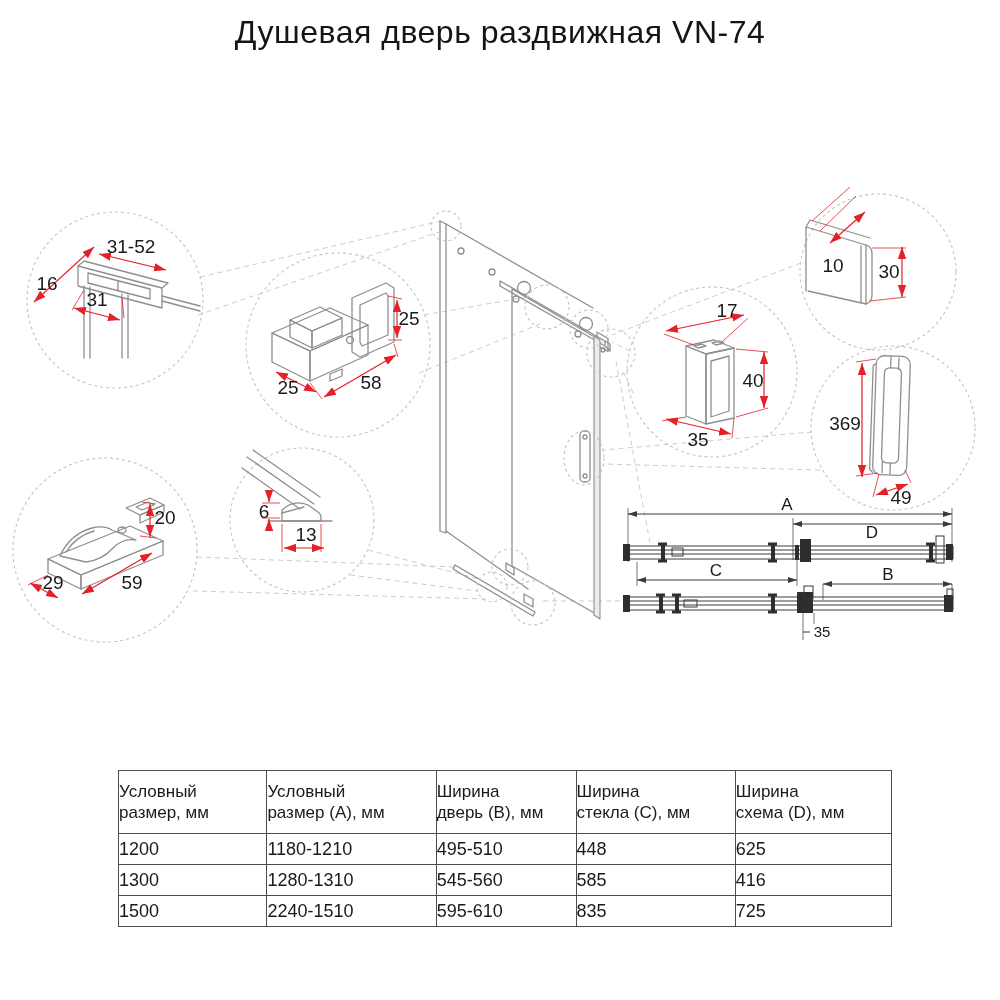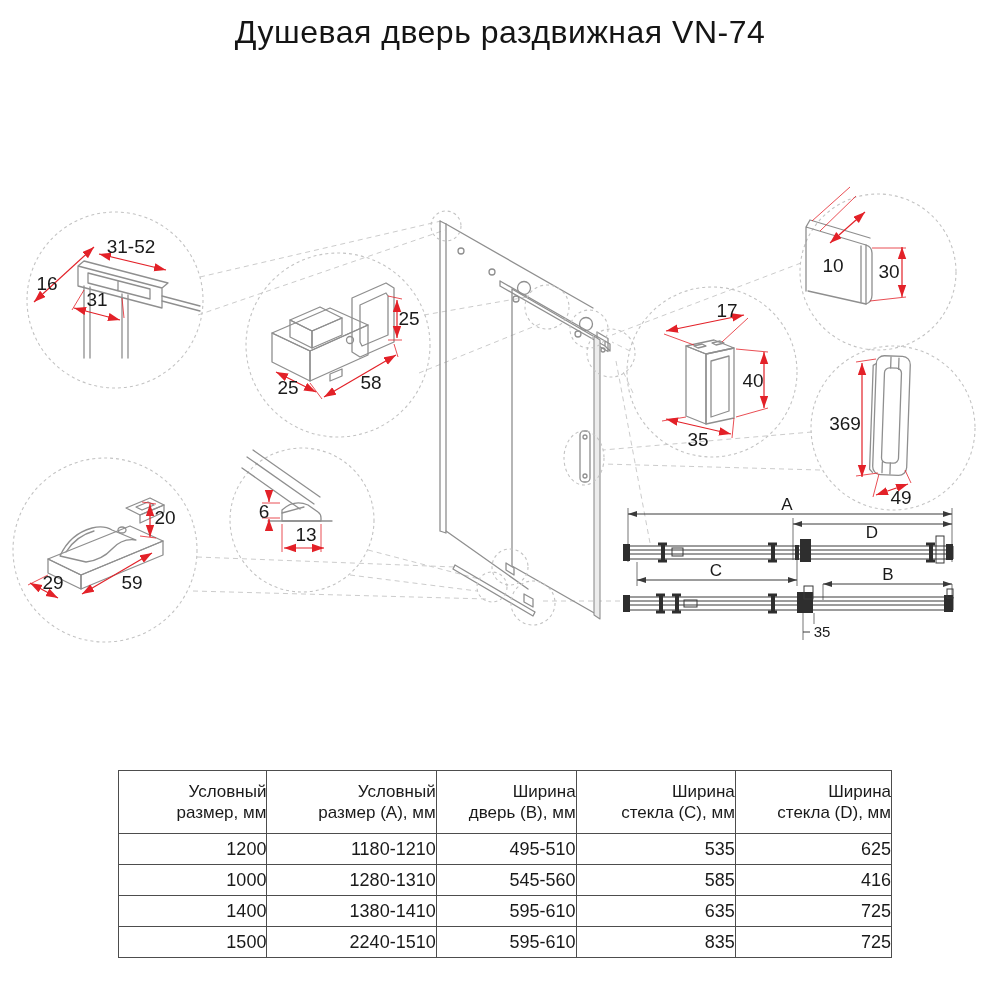--- a/index.html
+++ b/index.html
@@ -18,21 +18,21 @@
   .sl{stroke:#3a3a3a;stroke-width:1;fill:none;}
   .sw{stroke:#3a3a3a;stroke-width:.7;fill:none;}
   .sf{fill:#2e2e2e;stroke:none;}
   .so{fill:none;stroke:#3a3a3a;stroke-width:1;}
   .dt{font:19px "Liberation Sans",sans-serif;fill:#1a1a1a;text-anchor:middle;}
   .st{font:17px "Liberation Sans",sans-serif;fill:#1a1a1a;text-anchor:middle;}
   .ss{font:15px "Liberation Sans",sans-serif;fill:#1a1a1a;text-anchor:middle;}
   
   .size-table{position:absolute;left:118px;top:770px;width:774px;border-collapse:collapse;
               table-layout:fixed;}
-  .size-table th,.size-table td{border:1.2px solid #4d4d4d;text-align:right;vertical-align:middle;
+  .size-table th,.size-table td{border:1.2px solid #4d4d4d;text-align:left;vertical-align:middle;
               font-weight:normal;padding:0;}
   .size-table th{height:62px;font-size:17px;line-height:21px;}
   .size-table td{height:30px;font-size:18px;margin-top:28px;}
 </style>
 </head>
 <body>
 
 <div class="page">
 
   <div class="title">
@@ -282,44 +282,37 @@
         <col style="width:18.1%">
         <col style="width:20.6%">
         <col style="width:20.2%">
     </colgroup>
     <thead>
       <tr>
         <th><span>Условный</span><br><span>размер, мм</span></th>
         <th><span>Условный</span><br><span>размер (А), мм</span></th>
         <th><span>Ширина</span><br><span>дверь (В), мм</span></th>
         <th><span>Ширина</span><br><span>стекла (С), мм</span></th>
-        <th><span>Ширина</span><br><span>стекла (D), мм</span></th>
+        <th><span>Ширина</span><br><span>схема (D), мм</span></th>
       </tr>
     </thead>
     <tbody>
       <tr>
         <td>1200</td>
         <td>1180-1210</td>
         <td>495-510</td>
-        <td>535</td>
+        <td>448</td>
         <td>625</td>
       </tr>
       <tr>
-        <td>1000</td>
+        <td>1300</td>
         <td>1280-1310</td>
         <td>545-560</td>
         <td>585</td>
         <td>416</td>
-      </tr>
-      <tr>
-        <td>1400</td>
-        <td>1380-1410</td>
-        <td>595-610</td>
-        <td>635</td>
-        <td>725</td>
       </tr>
       <tr>
         <td>1500</td>
         <td>2240-1510</td>
         <td>595-610</td>
         <td>835</td>
         <td>725</td>
       </tr>
     </tbody>
   </table>

